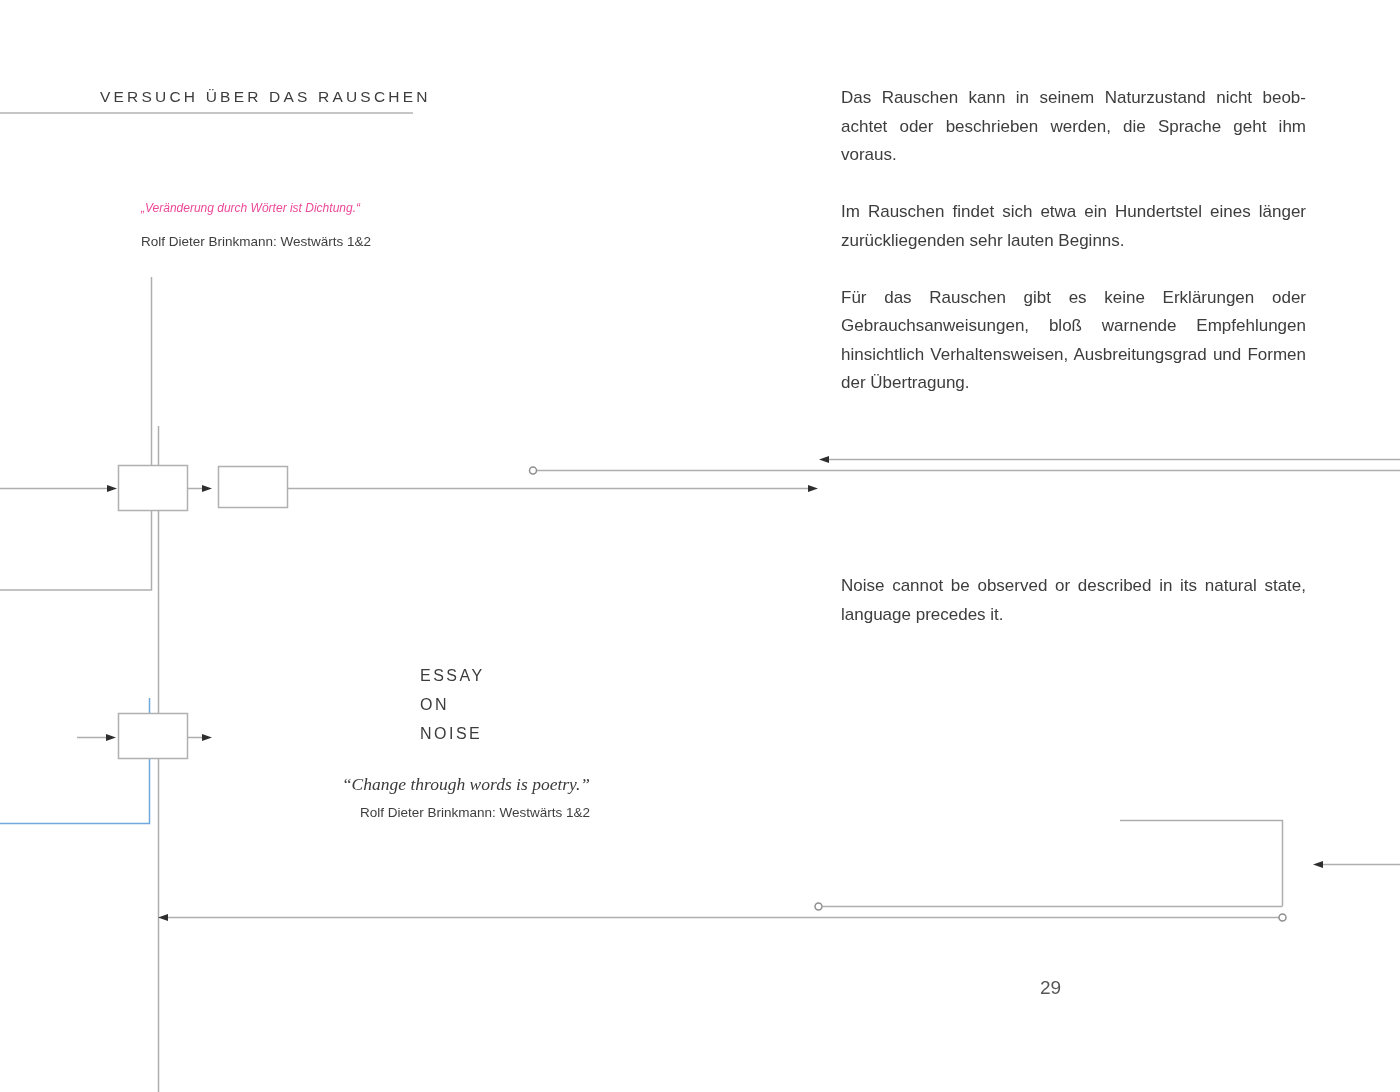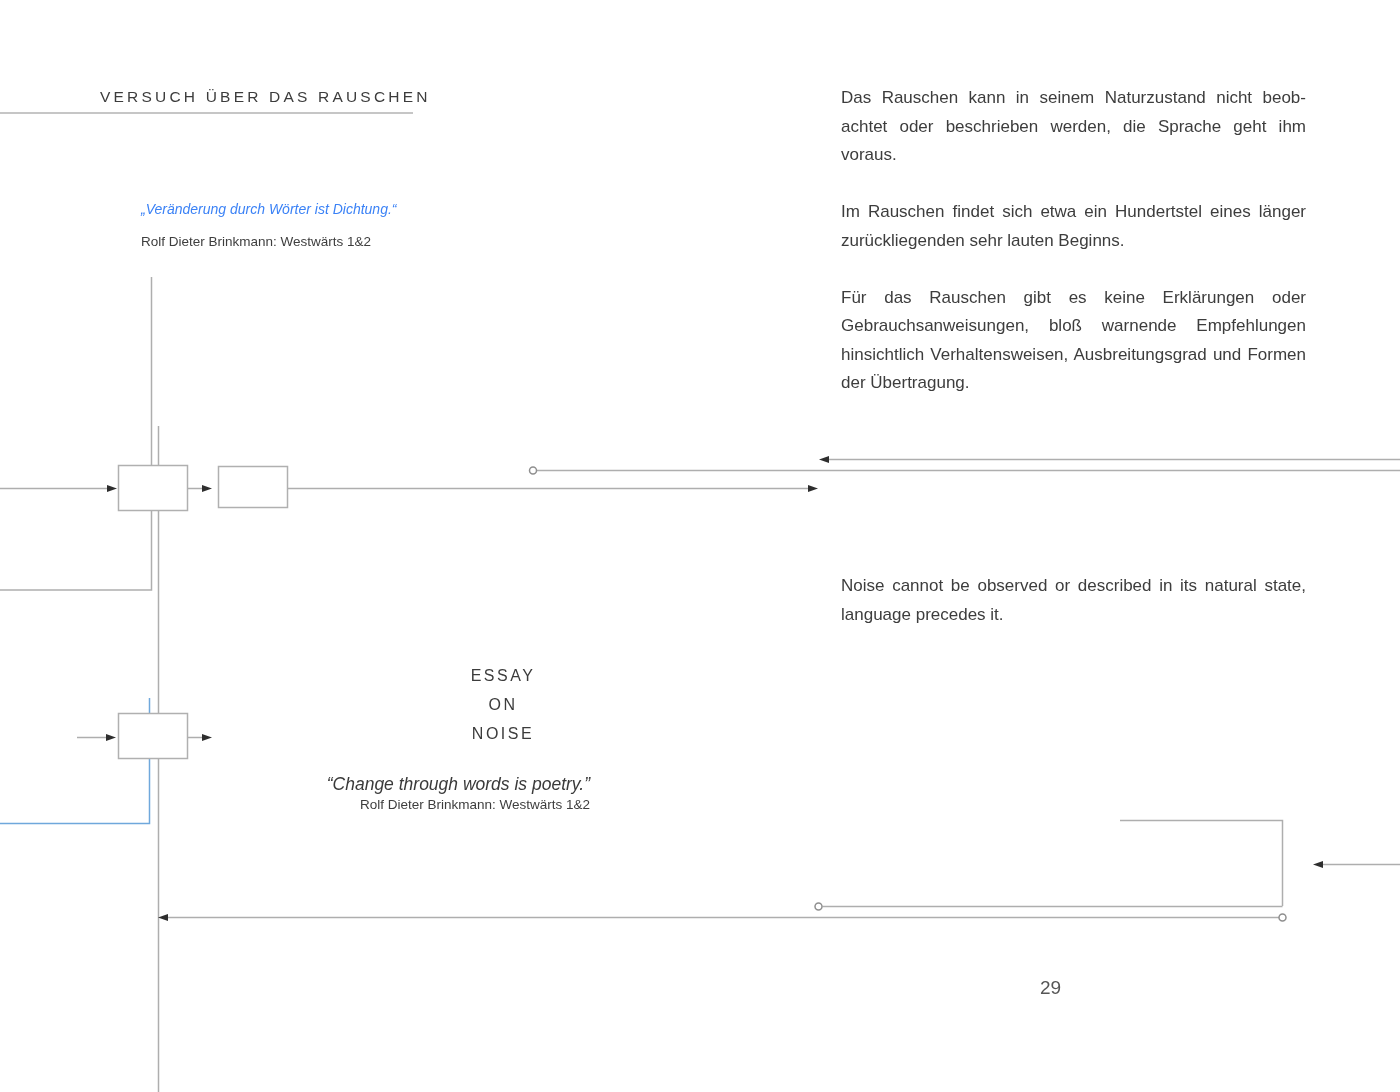--- a/index.html
+++ b/index.html
@@ -21,23 +21,23 @@
   .chapter-title {
     left: 100px; top: 88px;
     font-size: 15.5px;
     letter-spacing: 3.2px;
     color: #3c3c3c;
     white-space: nowrap;
   }
 
   .quote-de {
     left: 141px; top: 201px;
-    font-size: 14px;
+    font-size: 12px;
     font-style: italic;
-    color: #3b82f6;
+    color: #ec4899;
     white-space: nowrap;
   }
   .attrib-de {
     left: 141px; top: 234px;
     font-size: 13.5px;
     color: #3e3e3e;
     white-space: nowrap;
   }
 
   .col-right {
@@ -50,37 +50,38 @@
     hyphens: manual;
   }
   .col-right p { margin: 0 0 28.5px 0; }
   .col-right p:last-child { margin-bottom: 0; }
   .de-block { top: 84px; }
   .en-block { top: 572px; }
 
   .essay-title {
     left: 420px; top: 661px;
     width: 166px;
-    text-align: center;
+    text-align: left;
     font-size: 16px;
     letter-spacing: 2.5px;
     line-height: 29px;
     color: #3c3c3c;
   }
 
   .quote-en-wrap {
     left: 250px; top: 774px;
     width: 340px;
     text-align: right;
   }
   .quote-en {
     font-size: 17.5px;
     font-style: italic;
     color: #3a3a3a;
-    margin-bottom: 2px;
+    margin-bottom: 10px;
+    font-family: Liberation Serif, serif;
   }
   .attrib-en {
     font-size: 13.5px;
     color: #3e3e3e;
   }
 
   .page-number {
     left: 818px; top: 977px;
     width: 465px;
     text-align: center;

